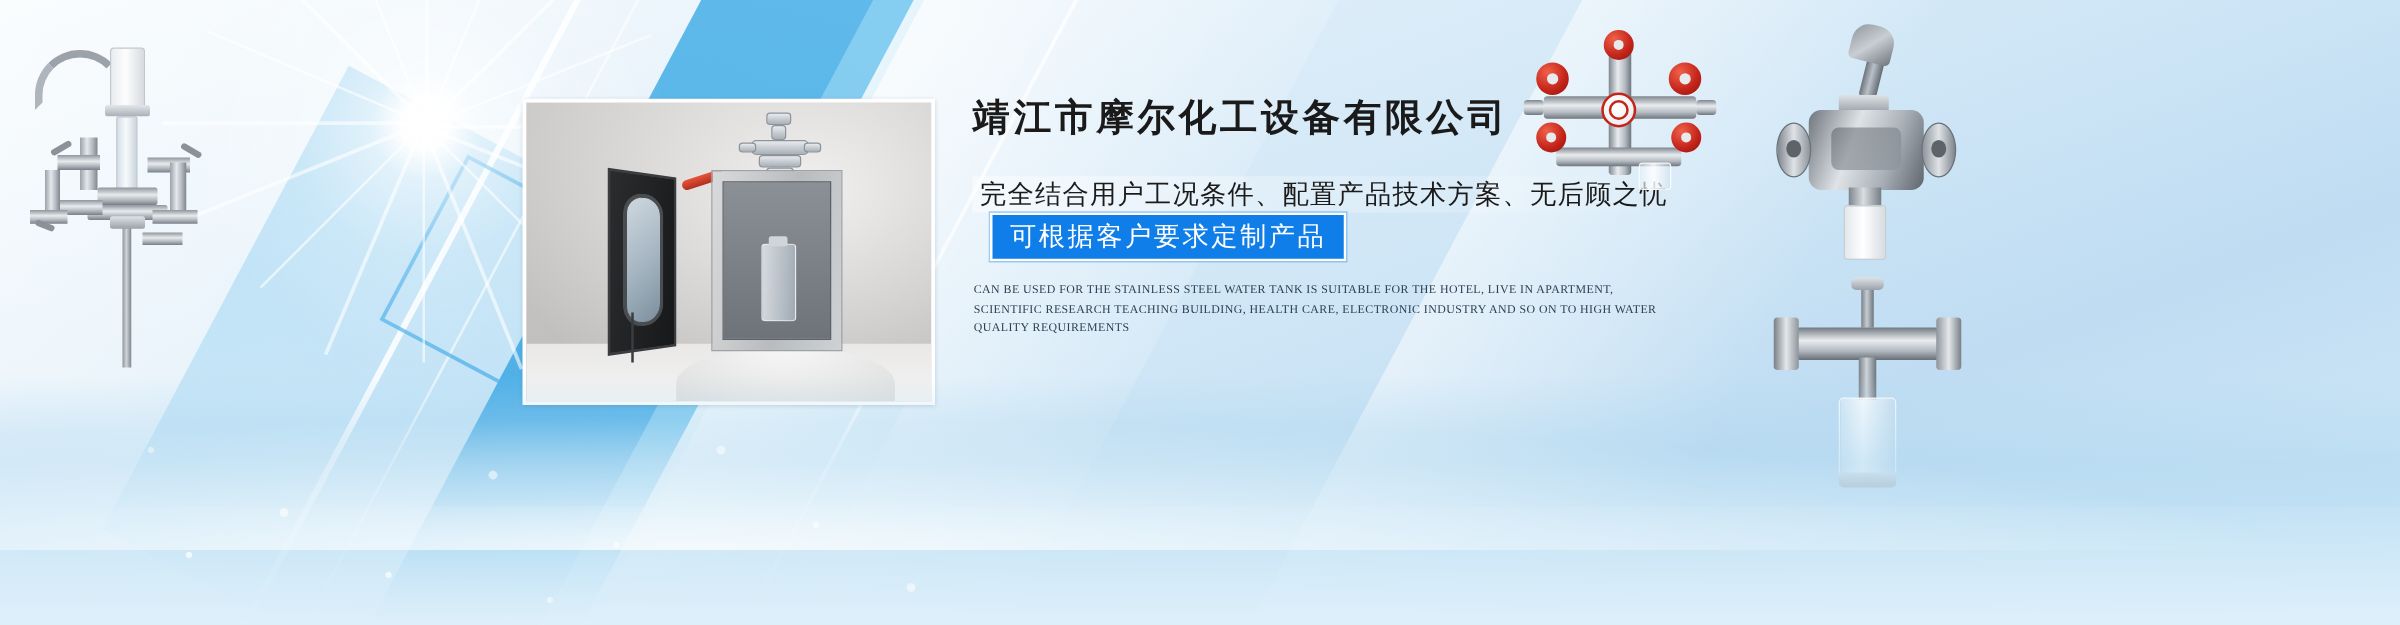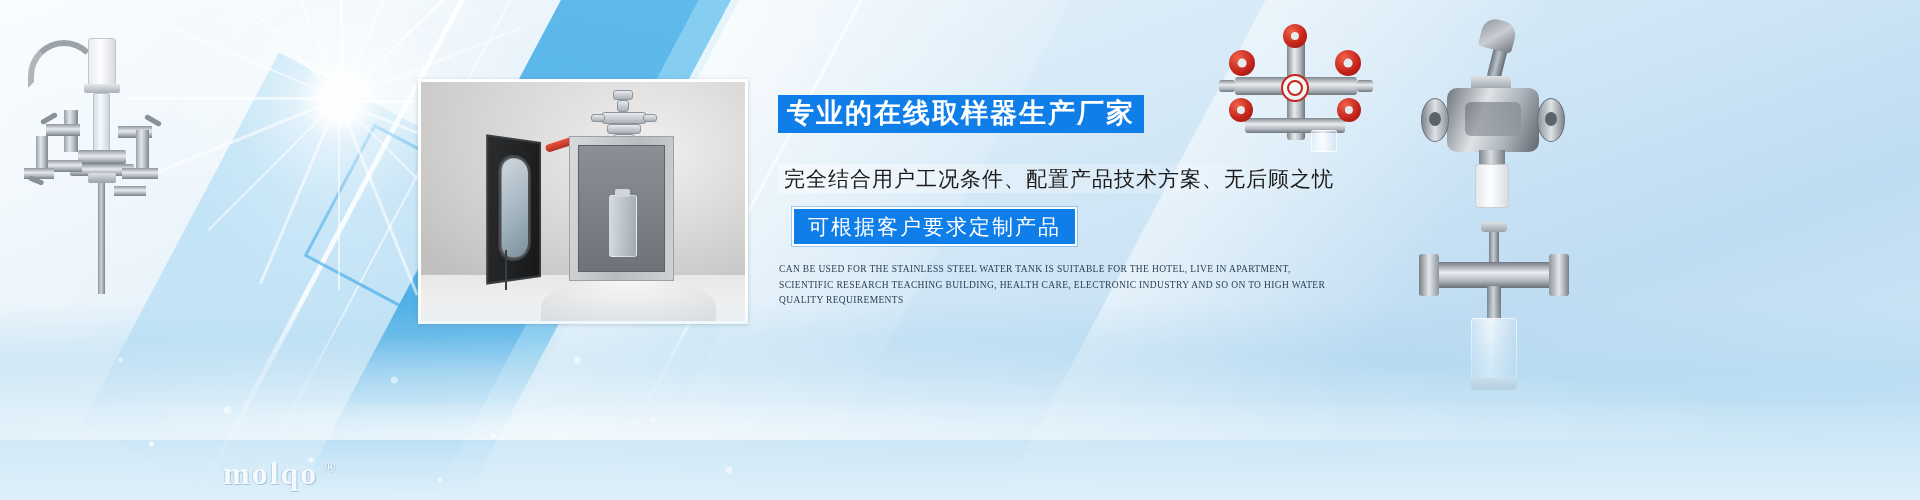--- a/index.html
+++ b/index.html
@@ -178,21 +178,20 @@
     color:#1b1b1b;
     letter-spacing:1px;
     line-height:1;
     white-space:nowrap;
     background:linear-gradient(90deg, rgba(255,255,255,.45), rgba(255,255,255,.18) 70%, rgba(255,255,255,0));
     display:inline-block;
     padding:4px 6px;
   }
   .cta-box {
     display:inline-block;
-    margin-top:14px;
     margin-left:14px;
     background:#0f7ee8;
     color:#fff;
     font-size:21px;
     letter-spacing:2px;
     padding:7px 14px;
     line-height:1;
     white-space:nowrap;
     border:2px solid #ffffff;
     box-shadow:0 0 0 1px rgba(15,126,232,.35);
@@ -333,24 +332,22 @@
       <div class="p-door">
         <div class="p-window"></div>
       </div>
 
       <div style="position:absolute;left:84px;top:168px;width:2px;height:40px;background:#3a3d40;"></div>
     </div>
   </div>
 
   <div class="textblock">
 
-
-    <div>
-      <span class="hl-bar">专业的在线取样器生产厂家</span>
-    </div>
+    <div class="company">靖江市摩尔化工设备有限公司</div>
+
 
     <div>
       <span class="subline">完全结合用户工况条件、配置产品技术方案、无后顾之忧</span>
     </div>
 
     <div>
       <span class="cta-box">可根据客户要求定制产品</span>
     </div>
 
     <div class="eng-text">Can be used for the stainless steel water tank is suitable for the hotel, live in apartment, scientific research teaching building, health care, electronic industry and so on to high water quality requirements</div>
@@ -438,17 +435,14 @@
                 border:1px solid rgba(255,255,255,.85);border-radius:4px;"></div>
     <div style="position:absolute;left:66px;top:150px;width:46px;height:12px;
                 background:linear-gradient(180deg,#dfe4e8,#a8afb6);border-radius:0 0 4px 4px;"></div>
   </div>
 
   <div class="bgshape waterband"></div>
   <div class="bgshape waterband2"></div>
   <div class="bgshape wavecrest"></div>
   <div class="bgshape spray"></div>
 
-  <div class="wm">
-    <span>molqo</span><sup>®</sup>
-  </div>
 
 </div>
 
 </body></html>

